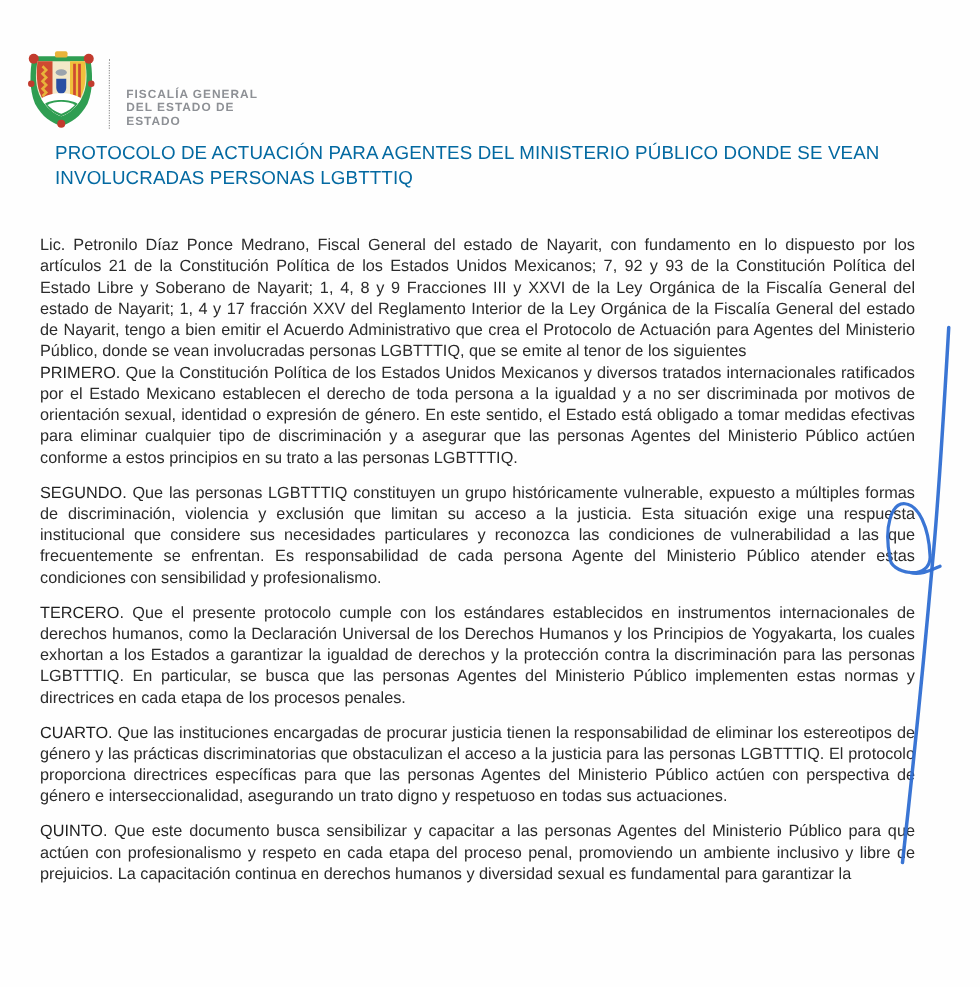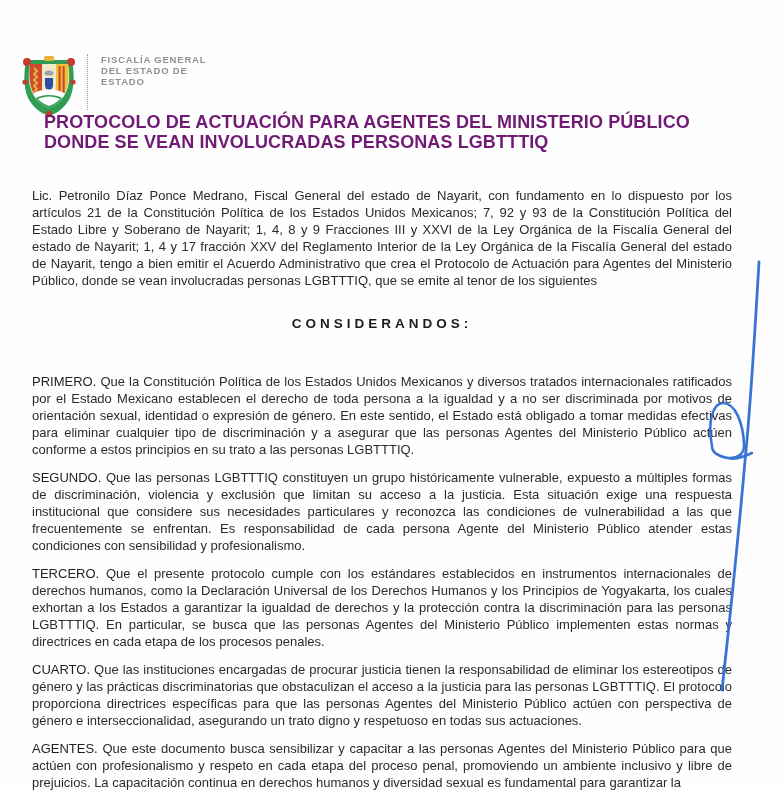--- a/index.html
+++ b/index.html
@@ -10,46 +10,46 @@
     color: #262626;
     position: relative;
     overflow: hidden;
   }
   .page {
     position: absolute; inset: 0;
     background: #fefefe;
   }
   
   .header {
-    position: absolute; top: 54px; left: 20px;
-    display: flex; align-items: flex-start;
+    position: absolute; top: 39px; left: 20px;
+    display: flex; align-items: flex-end;
   }
   .crest { width: 58px; height: 64px; display: block; }
   .sep {
     height: 56px; width: 0;
     border-left: 1px dotted #9b9b9b;
     margin-left: 9px;
   }
   .org {
     margin-left: 13px;
     color: #8d9095;
     font-weight: bold;
     font-size: 9.5px;
     letter-spacing: 0.8px;
     line-height: 11px;
   }
   
   .title {
     position: absolute; top: 113px; left: 44px;
     width: 700px;
-    font-weight: bold;
-    font-size: 18px;
+    font-weight: normal;
+    font-size: 15px;
     line-height: 19.5px;
     letter-spacing: 0.1px;
-    color: #701a75;
+    color: #0369a1;
   }
   
   .content {
     position: absolute; top: 187px; left: 32px;
     width: 700px;
     font-size: 13px;
     line-height: 17px;
     text-align: justify;
     color: #2b2b2b;
   }
@@ -109,31 +109,30 @@
       <div>DEL ESTADO DE</div>
       <div>ESTADO</div>
     </div>
   </div>
 
   <div class="title">PROTOCOLO DE ACTUACIÓN PARA AGENTES DEL MINISTERIO PÚBLICO DONDE SE VEAN INVOLUCRADAS PERSONAS LGBTTTIQ</div>
 
   <div class="content">
     <p class="intro">Lic. Petronilo Díaz Ponce Medrano, Fiscal General del estado de Nayarit, con fundamento en lo dispuesto por los artículos 21 de la Constitución Política de los Estados Unidos Mexicanos; 7, 92 y 93 de la Constitución Política del Estado Libre y Soberano de Nayarit; 1, 4, 8 y 9 Fracciones III y XXVI de la Ley Orgánica de la Fiscalía General del estado de Nayarit; 1, 4 y 17 fracción XXV del Reglamento Interior de la Ley Orgánica de la Fiscalía General del estado de Nayarit, tengo a bien emitir el Acuerdo Administrativo que crea el Protocolo de Actuación para Agentes del Ministerio Público, donde se vean involucradas personas LGBTTTIQ, que se emite al tenor de los siguientes</p>
 
-    <p class="cons-heading">CONSIDERANDOS:</p>
 
     <p><span class="para-label">PRIMERO.</span><span> Que la Constitución Política de los Estados Unidos Mexicanos y diversos tratados internacionales ratificados por el Estado Mexicano establecen el derecho de toda persona a la igualdad y a no ser discriminada por motivos de orientación sexual, identidad o expresión de género. En este sentido, el Estado está obligado a tomar medidas efectivas para eliminar cualquier tipo de discriminación y a asegurar que las personas Agentes del Ministerio Público actúen conforme a estos principios en su trato a las personas LGBTTTIQ.</span></p>
 
     <p><span class="para-label">SEGUNDO.</span><span> Que las personas LGBTTTIQ constituyen un grupo históricamente vulnerable, expuesto a múltiples formas de discriminación, violencia y exclusión que limitan su acceso a la justicia. Esta situación exige una respuesta institucional que considere sus necesidades particulares y reconozca las condiciones de vulnerabilidad a las que frecuentemente se enfrentan. Es responsabilidad de cada persona Agente del Ministerio Público atender estas condiciones con sensibilidad y profesionalismo.</span></p>
 
     <p><span class="para-label">TERCERO.</span><span> Que el presente protocolo cumple con los estándares establecidos en instrumentos internacionales de derechos humanos, como la Declaración Universal de los Derechos Humanos y los Principios de Yogyakarta, los cuales exhortan a los Estados a garantizar la igualdad de derechos y la protección contra la discriminación para las personas LGBTTTIQ. En particular, se busca que las personas Agentes del Ministerio Público implementen estas normas y directrices en cada etapa de los procesos penales.</span></p>
 
     <p><span class="para-label">CUARTO.</span><span> Que las instituciones encargadas de procurar justicia tienen la responsabilidad de eliminar los estereotipos de género y las prácticas discriminatorias que obstaculizan el acceso a la justicia para las personas LGBTTTIQ. El protocolo proporciona directrices específicas para que las personas Agentes del Ministerio Público actúen con perspectiva de género e interseccionalidad, asegurando un trato digno y respetuoso en todas sus actuaciones.</span></p>
 
-    <p><span class="para-label">AGENTES.</span><span> Que este documento busca sensibilizar y capacitar a las personas Agentes del Ministerio Público para que actúen con profesionalismo y respeto en cada etapa del proceso penal, promoviendo un ambiente inclusivo y libre de prejuicios. La capacitación continua en derechos humanos y diversidad sexual es fundamental para garantizar la</span></p>
+    <p><span class="para-label">QUINTO.</span><span> Que este documento busca sensibilizar y capacitar a las personas Agentes del Ministerio Público para que actúen con profesionalismo y respeto en cada etapa del proceso penal, promoviendo un ambiente inclusivo y libre de prejuicios. La capacitación continua en derechos humanos y diversidad sexual es fundamental para garantizar la</span></p>
   </div>
 
   <svg class="pen-mark" viewBox="0 0 106 448" xmlns="http://www.w3.org/2000/svg">
     <path d="M93 12 C 89 80 85 150 80 200 C 74 268 64 368 56 440" fill="none" stroke="#2f6ed2" stroke-width="2.8" stroke-linecap="round" opacity="0.95"></path>
     <path d="M46 196 C 41 172 47 152 58 153 C 69 154 77 172 78 194 C 79 204 71 209 62 208 C 53 207 45.5 202 46 196 M 62 208 C 70 210.5 79 206 86 203" fill="none" stroke="#2f6ed2" stroke-width="2.6" stroke-linecap="round" opacity="0.95"></path>
   </svg>
 
   <div class="bottom-clip"></div>
 </div>
 

